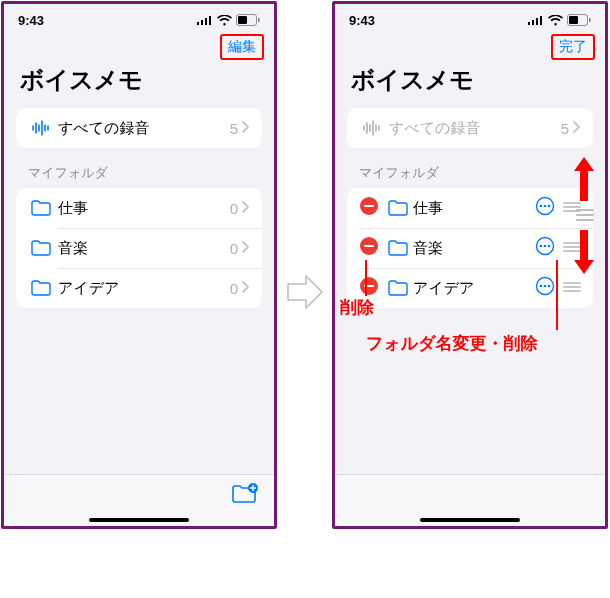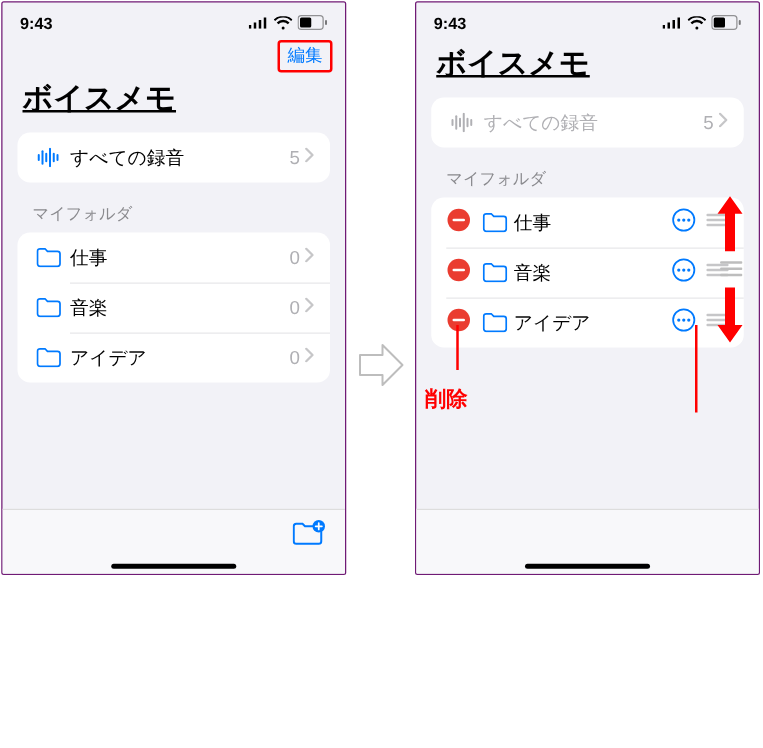--- a/index.html
+++ b/index.html
@@ -12,22 +12,22 @@
     overflow: hidden;
   }
   .stage {
     position: relative;
     width: 610px;
     height: 598px;
   }
   .phone {
     position: absolute;
     width: 276px;
-    height: 459px;
-    border: 1px solid #701a75;
+    height: 528px;
+    border: 3px solid #701a75;
     background: #f2f2f7;
     border-radius: 2px;
     overflow: hidden;
   }
   .phone-left { left: 1px; top: 1px; }
   .phone-right { left: 332px; top: 1px; }
 
   
   .status-bar {
     height: 28px;
@@ -58,21 +58,20 @@
     color: #007aff;
     background: transparent;
     font-family: inherit;
     cursor: pointer;
   }
   .title {
     font-size: 24px;
     font-weight: 700;
     color: #000;
     padding: 4px 16px 12px;
-    text-decoration: underline;
   }
   .card {
     background: #fff;
     margin: 0 12px;
     border-radius: 10px;
   }
   .row {
     display: flex;
     align-items: center;
     height: 40px;
@@ -290,20 +289,23 @@
         <svg width="15" height="11" viewBox="0 0 15 11">
             <path d="M7.5 10.5a1.2 1.2 0 100-2.4 1.2 1.2 0 000 2.4zM3.7 6.3a5.4 5.4 0 017.6 0l1.3-1.3a7.2 7.2 0 00-10.2 0zM1.1 3.7a9 9 0 0112.8 0L15 2.6a10.8 10.8 0 00-15 0z" fill="#000"></path>
           </svg>
         <svg width="24" height="12" viewBox="0 0 24 12">
             <rect x="0.5" y="0.5" width="20" height="11" rx="2.5" fill="none" stroke="#000" stroke-opacity="0.4"></rect>
             <rect x="2" y="2" width="9" height="8" rx="1.2" fill="#000"></rect>
             <rect x="22" y="4" width="1.6" height="4" rx="0.8" fill="#000" fill-opacity="0.5"></rect>
           </svg>
       </span>
     </div>
+    <div class="toolbar">
+      <button class="top-btn">完了</button>
+    </div>
     <h1 class="title">ボイスメモ</h1>
 
     <div class="card">
       <div class="row">
         <span class="icon-slot">
           <svg width="20" height="16" viewBox="0 0 20 16">
               <g stroke="#b0b0b4" stroke-width="1.6" stroke-linecap="round">
                 <line x1="2" y1="6" x2="2" y2="10"></line>
                 <line x1="5" y1="3" x2="5" y2="13"></line>
                 <line x1="8" y1="5" x2="8" y2="11"></line>
@@ -418,23 +420,24 @@
         </span>
       </div>
     </div>
 
     <div class="bottom-bar">
       <div class="home-indicator"></div>
     </div>
   </div>
 
   <div class="red-vline" style="left:365px; top:260px; height:36px;"></div>
-  <div class="ann-label" style="left:340px; top:296px;margin-top:12px;">削除</div>
+  <div class="ann-label" style="left:340px; top:296px;">削除</div>
 
   <div class="red-vline" style="left:556px; top:260px; height:70px;"></div>
+  <div class="ann-label" style="left:366px; top:332px;">フォルダ名変更・削除</div>
 
   <svg class="red-arrow-up" style="left:572px; top:155px;" width="24" height="48" viewBox="0 0 24 48">
       <path d="M12 2l10 14h-6v30H8V16H2z" fill="#ff0000"></path>
     </svg>
   <svg class="red-arrow-down" style="left:572px; top:228px;" width="24" height="48" viewBox="0 0 24 48">
       <path d="M12 46l10-14h-6V2H8v30H2z" fill="#ff0000"></path>
     </svg>
   <svg style="position:absolute; left:576px; top:208px;" width="18" height="14" viewBox="0 0 18 14">
       <g stroke="#bdbdbd" stroke-width="2" stroke-linecap="round">
         <line x1="1" y1="2" x2="17" y2="2"></line>

